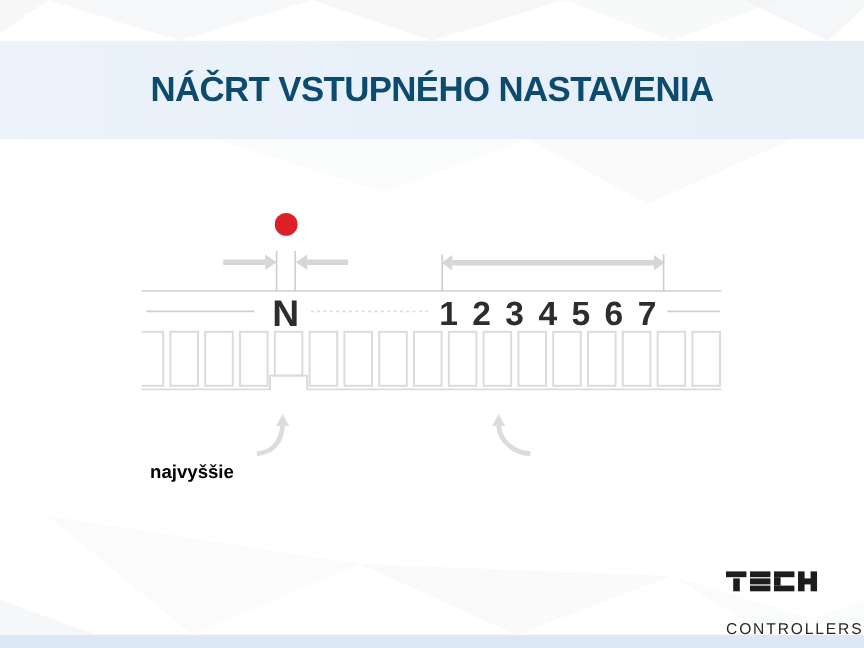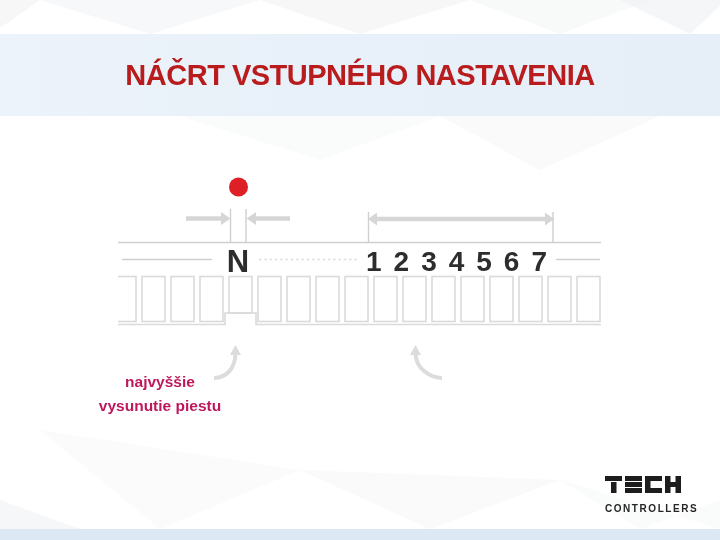--- a/index.html
+++ b/index.html
@@ -10,43 +10,43 @@
   }
   #bg-deco,#diagram-svg{position:absolute;left:0;top:0;width:720px;height:540px;}
   #bg-deco{z-index:0;}
   #header-band{
     position:absolute;left:0;top:34px;width:720px;height:82px;z-index:1;
     background:linear-gradient(90deg,#ecf3fa 0%,#e8f0f9 45%,#e6eef8 100%);
   }
   #page-title{
     position:absolute;left:0;top:34px;width:720px;height:82px;z-index:3;
     display:flex;align-items:center;justify-content:center;
-    font-size:29px;font-weight:bold;letter-spacing:-0.5px;color:#b91c1c;
+    font-size:29px;font-weight:bold;letter-spacing:-0.5px;color:#0c4a6e;
   }
   #diagram-svg{z-index:2;}
   .overlay{position:absolute;z-index:3;}
   #n-label{
     left:238px;top:244px;transform:translateX(-50%);
     font-size:31px;font-weight:bold;color:#2d2d2d;
   }
   #level-labels{
     left:366px;top:246px;width:181px;display:flex;justify-content:space-between;
     font-size:28px;font-weight:bold;color:#2d2d2d;
   }
   #note-left{
-    left:60px;top:370px;width:200px;text-align:center;
-    font-size:15.5px;font-weight:bold;line-height:24px;color:#be185d;
+    left:60px;top:382px;width:200px;text-align:center;
+    font-size:15.5px;font-weight:bold;line-height:24px;color:#000000;
   }
   #note-right{
     left:399px;top:364px;width:300px;text-align:center;
     font-size:15.5px;font-weight:bold;line-height:24px;color:#454545;
   }
   #logo{left:605px;top:476px;width:78px;}
   #logo-subtitle{
-    margin-top:6px;font-size:10px;font-weight:bold;letter-spacing:1.55px;
+    margin-top:18px;font-size:13px;font-weight:normal;letter-spacing:1.55px;
     color:#262626;white-space:nowrap;
   }
   #footer-band{
     position:absolute;left:0;top:529px;width:720px;height:11px;z-index:1;
     background:#dce8f3;
   }
 </style>
 </head>
 <body>
 
@@ -141,21 +141,20 @@
       <span>2</span>
       <span>3</span>
       <span>4</span>
       <span>5</span>
       <span>6</span>
       <span>7</span>
     </div>
 
   <div class="overlay" id="note-left">
     <div>najvyššie</div>
-    <div>vysunutie piestu</div>
   </div>
   <div class="overlay" id="note-right">
   </div>
 
   <div class="overlay" id="logo">
     <svg width="76" height="17" viewBox="0 0 76 17" aria-label="TECH">
       <g fill="#1d1d1d">
         <rect x="0" y="0" width="17" height="5"></rect>
           <rect x="6" y="6" width="5.5" height="11"></rect>
         <rect x="20" y="0" width="17" height="5"></rect>

